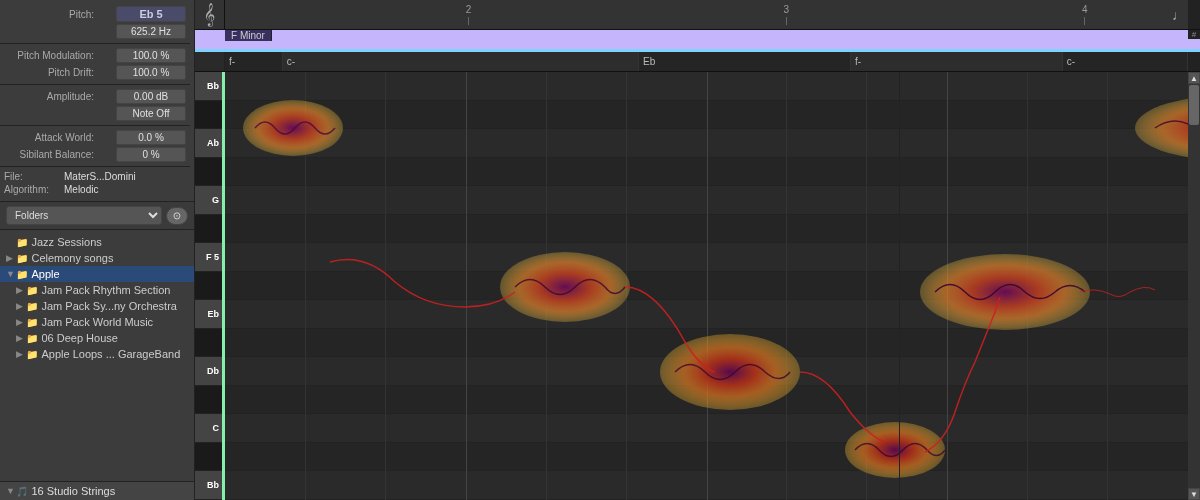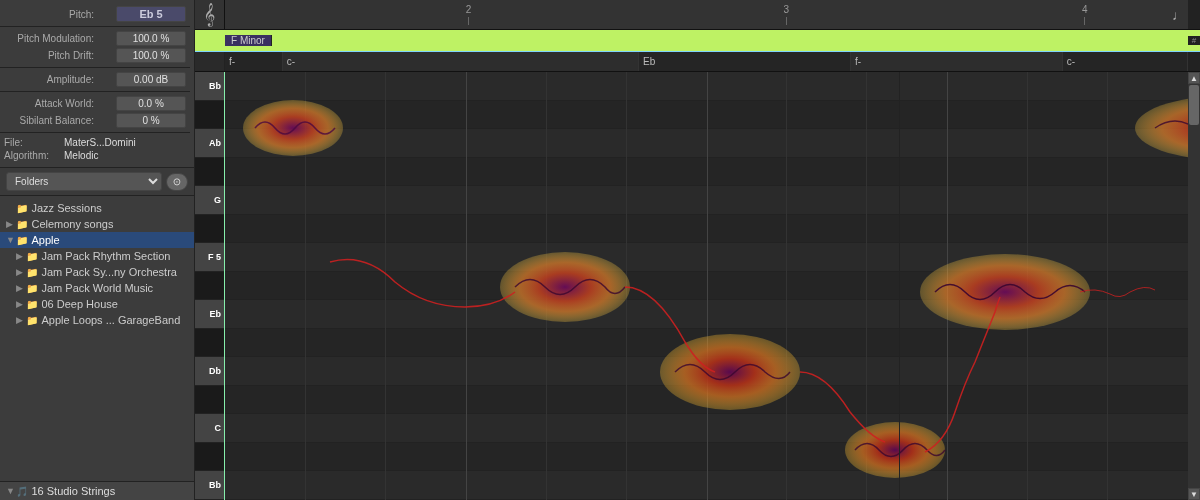--- a/index.html
+++ b/index.html
@@ -226,24 +226,24 @@
     .ruler-line {
       width: 1px;
       height: 8px;
       background: #666;
       margin-top: 2px;
     }
 
     
     .key-label-area {
       height: 22px;
-      background: #bef264;
-      border-bottom: 1px solid #7dd3fc;
-      display: flex;
-      align-items: center;
+      background: #c4b5fd;
+      border-bottom: 3px solid #7dd3fc;
+      display: flex;
+      align-items: flex-start;
       flex-shrink: 0;
     }
 
     .key-label-main {
       background: #3a3060;
       color: #ccc;
       font-size: 10px;
       padding: 0 6px;
       display: flex;
       align-items: center;
@@ -288,21 +288,21 @@
       flex: 1;
       display: flex;
       overflow: hidden;
       position: relative;
     }
 
     .piano-keys {
       width: 30px;
       min-width: 30px;
       background: #333;
-      border-right: 1px solid #86efac;
+      border-right: 3px solid #86efac;
       display: flex;
       flex-direction: column;
       overflow: hidden;
     }
 
     .piano-key-row {
       display: flex;
       align-items: center;
       justify-content: flex-end;
       padding-right: 3px;
@@ -408,37 +408,45 @@
 <body>
 
 <div class="left-panel">
 
   <div class="params-section">
 
     <div class="param-row">
       <span class="param-label">Pitch:</span>
       <span class="param-value pitch-main">Eb 5</span>
     </div>
+    <div class="param-row">
+      <span class="param-label"></span>
+      <span class="param-value">625.2 Hz</span>
+    </div>
 
     <div class="section-divider"></div>
 
     <div class="param-row">
       <span class="param-label">Pitch Modulation:</span>
       <span class="param-value">100.0 %</span>
     </div>
     <div class="param-row">
       <span class="param-label">Pitch Drift:</span>
       <span class="param-value">100.0 %</span>
     </div>
 
     <div class="section-divider"></div>
 
     <div class="param-row">
       <span class="param-label">Amplitude:</span>
       <span class="param-value">0.00 dB</span>
+    </div>
+    <div class="param-row">
+      <span class="param-label"></span>
+      <span class="param-value small-btn">Note Off</span>
     </div>
 
     <div class="section-divider"></div>
 
     <div class="param-row">
       <span class="param-label">Attack World:</span>
       <span class="param-value">0.0 %</span>
     </div>
     <div class="param-row">
       <span class="param-label">Sibilant Balance:</span>

